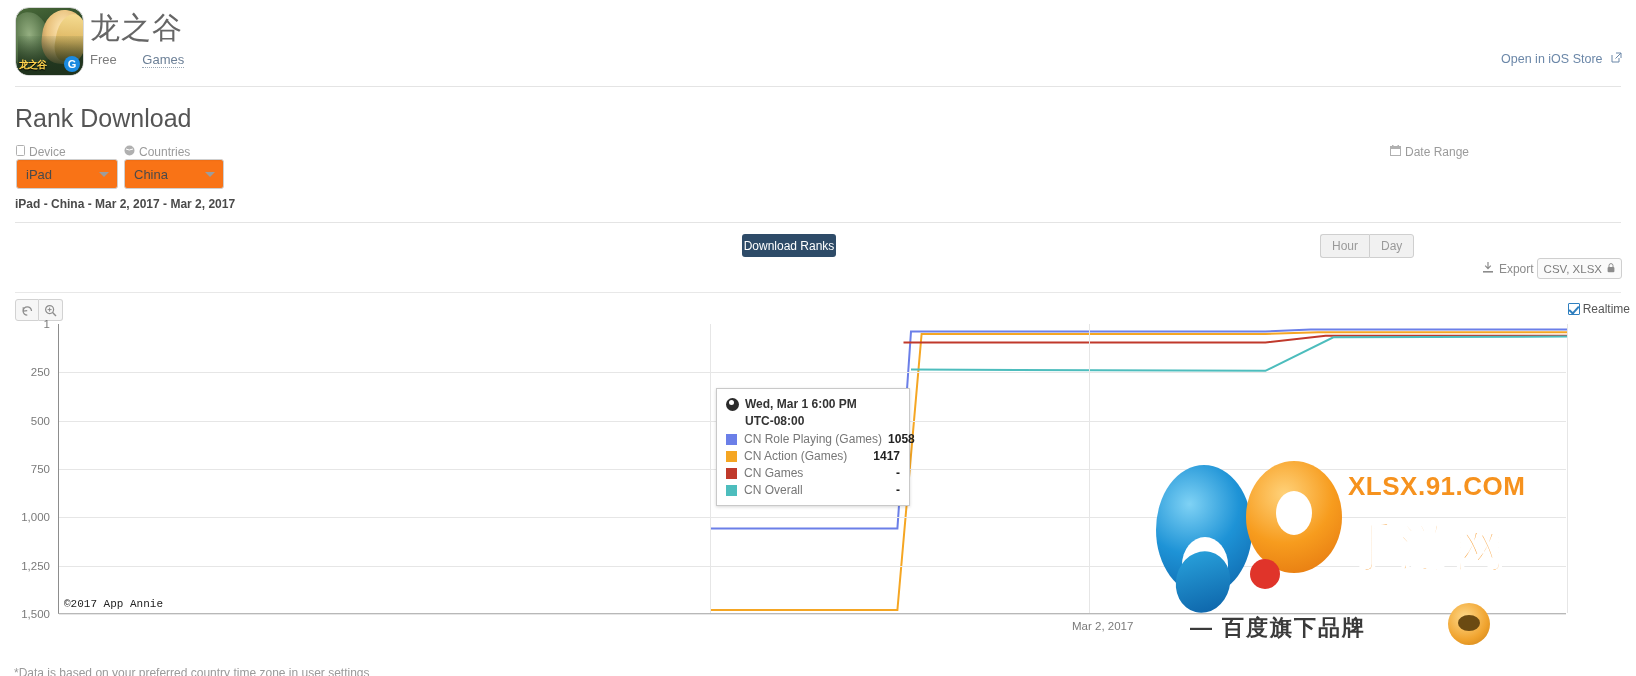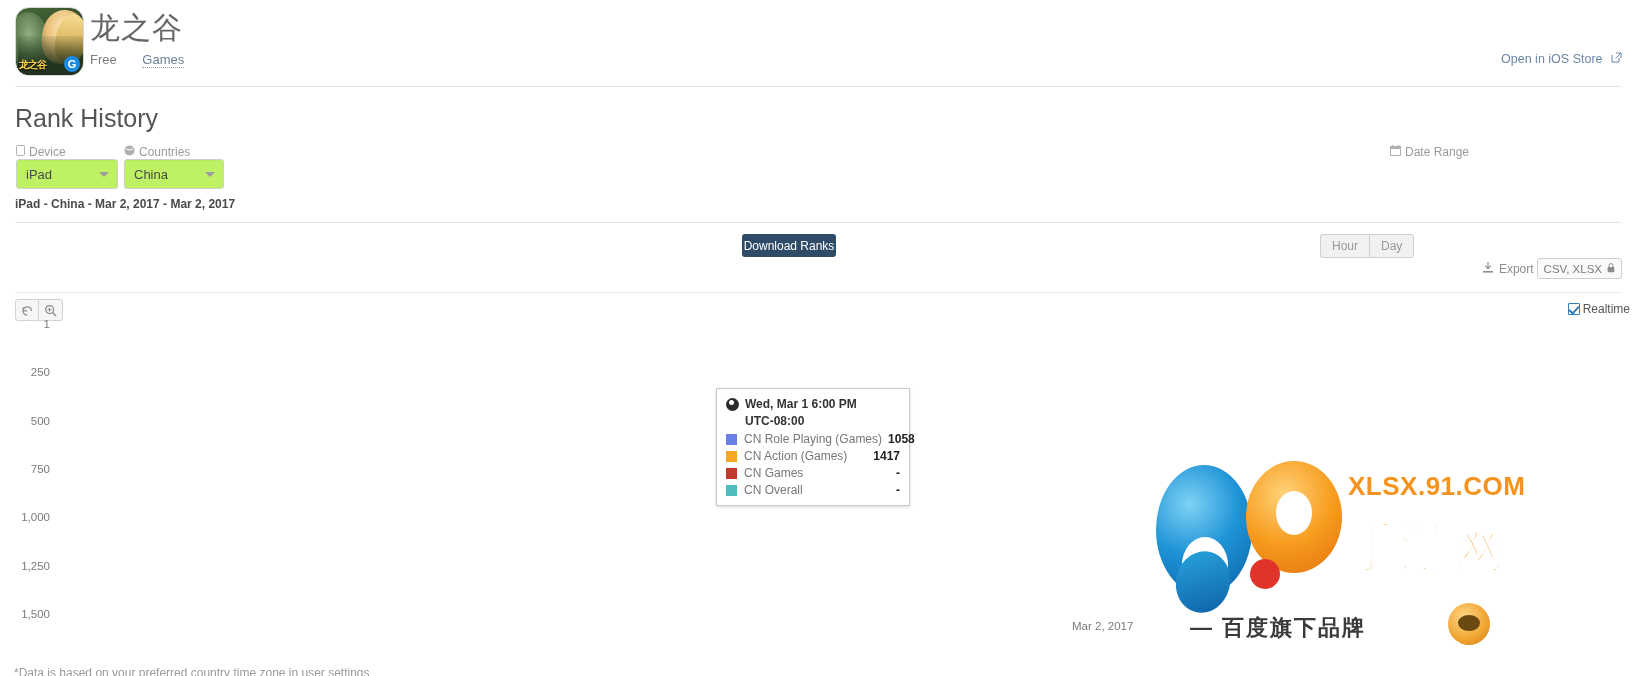--- a/index.html
+++ b/index.html
@@ -58,21 +58,21 @@
 
   
   .rank-title { position:absolute; left:15px; top:104px; font-size:25px; color:#555; font-weight:400; }
   .filter-label { position:absolute; font-size:12px; color:#9b9b9b; }
   .filter-label .gi { display:inline-block; margin-right:4px; color:#b0b0b0; }
   #lbl-device { left:16px; top:145px; }
   #lbl-country { left:124px; top:145px; }
   #lbl-daterange { left:1390px; top:145px; }
 
   .select-box {
-    position:absolute; height:30px; background:#bef264;
+    position:absolute; height:30px; background:#f97316;
     border:1px solid #cfcfcf; border-radius:3px;
     font-size:13px; color:#4a4a4a; padding:0 24px 0 9px;
     display:flex; align-items:center; cursor:pointer;
     box-shadow: inset 0 1px 1px rgba(0,0,0,.04);
   }
   .select-box .caret {
     position:absolute; right:8px; top:12px; width:0; height:0;
     border-left:5px solid transparent; border-right:5px solid transparent;
     border-top:5px solid #9c9c9c;
   }
@@ -253,21 +253,21 @@
         <svg width="11" height="11" viewBox="0 0 11 11">
           <path d="M1 3 L1 10 L8 10 L8 6" fill="none" stroke="#6b87a8" stroke-width="1"></path>
           <path d="M5 1 L10 1 L10 6" fill="none" stroke="#6b87a8" stroke-width="1"></path>
           <path d="M4.5 6.5 L10 1" fill="none" stroke="#6b87a8" stroke-width="1"></path>
         </svg>
       </span>
     </div>
   </div>
   <div class="divider"></div>
 
-  <div class="rank-title">Rank History</div>
+  <div class="rank-title">Rank Download</div>
 
   <div class="filter-label" id="lbl-device">
     <span class="gi">
       <svg width="9" height="11" viewBox="0 0 9 11">
           <rect x="0.5" y="0.5" width="8" height="10" rx="1" fill="none" stroke="#b0b0b0"></rect>
         </svg>
     </span><span>Device</span>
   </div>
   <div class="select-box" id="sel-device">
     <span>iPad</span>
@@ -351,20 +351,38 @@
 
   <div class="chart">
     <div class="ylabels" id="ylabels">
         <div style="top: 0px;">1</div>
         <div style="top: 48.1721px;">250</div>
         <div style="top: 96.5377px;">500</div>
         <div style="top: 144.903px;">750</div>
         <div style="top: 193.269px;">1,000</div>
         <div style="top: 241.634px;">1,250</div>
         <div style="top: 290px;">1,500</div>
+      </div>
+    <div class="plot" id="plot">
+        <svg width="1508" height="290">
+          <polyline points="651.5,204.5 838.4,204.5 852.0,7.5 1206.4,7.5 1251.6,5.6 1508.0,5.6" fill="none" stroke="#6B7FE8" stroke-width="2"></polyline>
+          <polyline points="651.5,286.1 838.4,286.1 862.6,9.9 1206.4,9.9 1259.2,8.3 1508.0,8.3" fill="none" stroke="#F5A623" stroke-width="2"></polyline>
+          <polyline points="844.5,18.4 1206.4,18.4 1266.7,11.8 1508.0,11.8" fill="none" stroke="#C0392B" stroke-width="2"></polyline>
+          <polyline points="852.0,45.5 1206.4,46.8 1274.3,13.3 1508.0,12.6" fill="none" stroke="#4DBDBD" stroke-width="2"></polyline>
+        </svg>
+      <div class="copyright">©2017 App Annie</div>
+    <div class="gridline" style="top: 48.1721px;"></div>
+        <div class="gridline" style="top: 96.5377px;"></div>
+        <div class="gridline" style="top: 144.903px;"></div>
+        <div class="gridline" style="top: 193.269px;"></div>
+        <div class="gridline" style="top: 241.634px;"></div>
+        <div class="gridline" style="top: 290px;"></div>
+        <div class="vgrid" style="left: 651.456px;"></div>
+        <div class="vgrid" style="left: 1029.96px;"></div>
+        <div class="vgrid" style="left: 1508px;"></div>
       </div>
   </div>
   <div class="xlabel">Mar 2, 2017</div>
 
   <div class="wm">
     <div class="wm-9"></div>
     <div class="wm-9b"></div>
     <div class="wm-1"></div>
     <div class="wm-dot"></div>
     <div class="wm-text">XLSX.91.COM</div>

